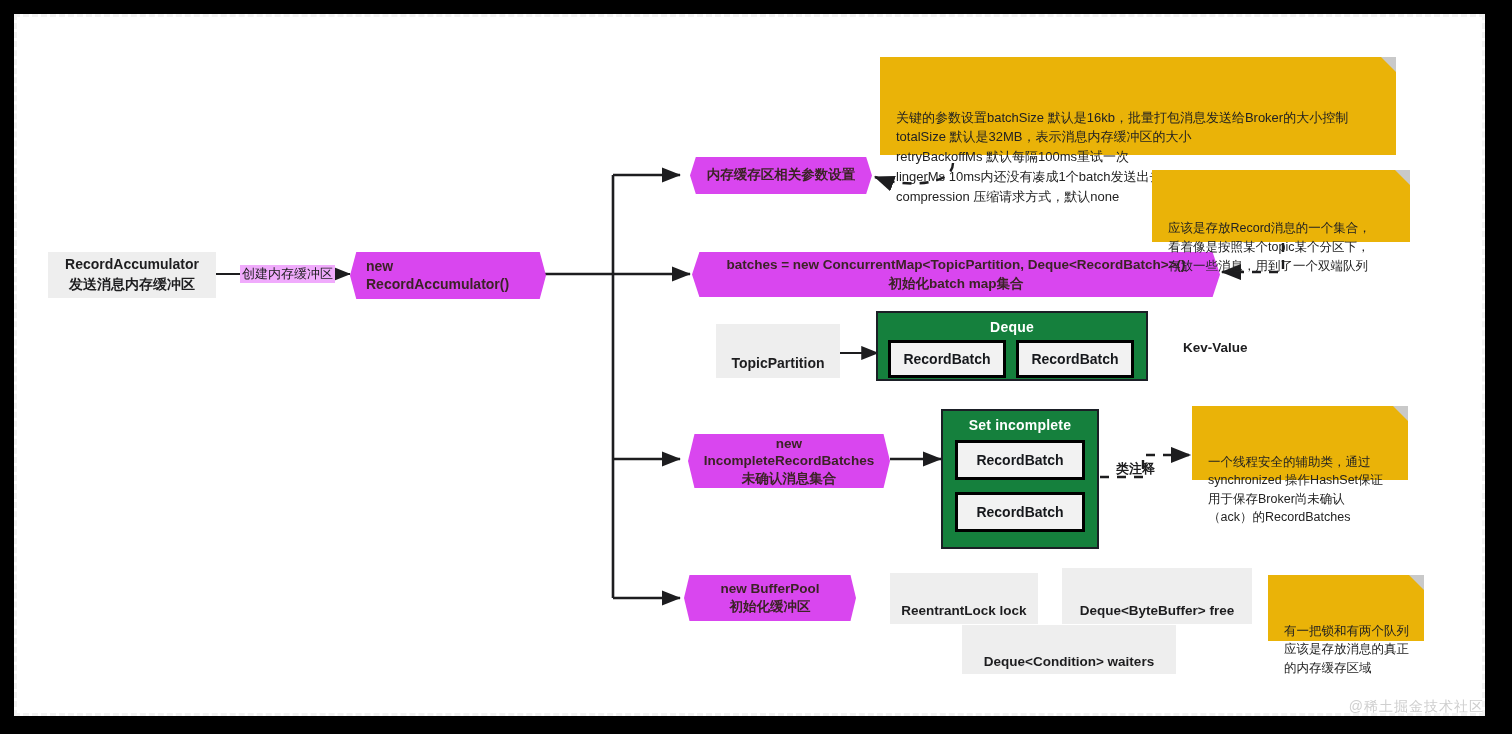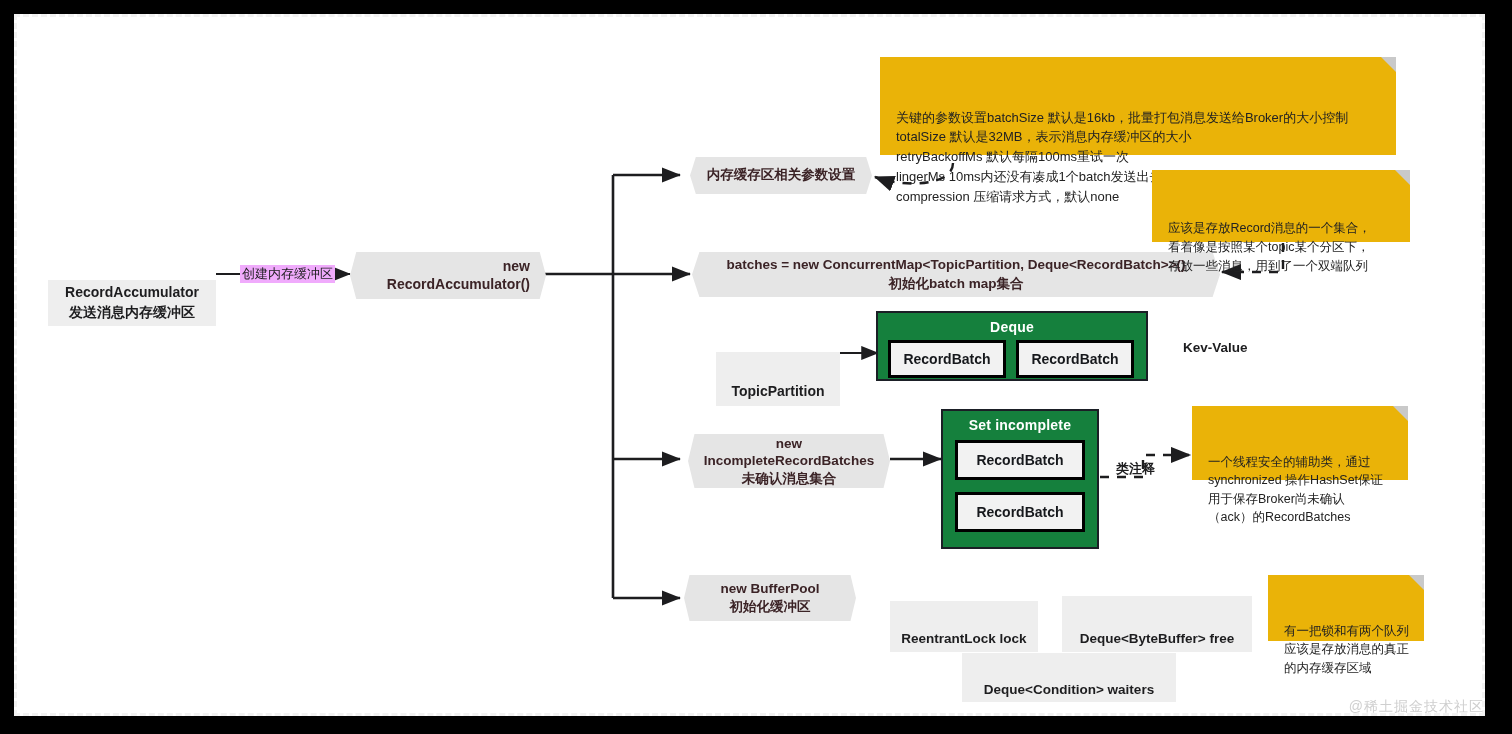--- a/index.html
+++ b/index.html
@@ -21,44 +21,43 @@
   }
   #canvas {
     position: absolute;
     left: 0; top: 0;
     width: 1512px; height: 734px;
   }
 
   
   .hex {
     position: absolute;
-    background: #e5e5e5;
+    background: #d946ef;
     color: #3b2326;
     font-weight: bold;
     display: flex;
     align-items: center;
     justify-content: center;
-    text-align: right;
+    text-align: left;
     line-height: 1.25;
     clip-path: polygon(3.2% 0%, 96.8% 0%, 100% 50%, 96.8% 100%, 3.2% 100%, 0% 50%);
     padding: 0 16px;
   }
   .hex.wide { clip-path: polygon(1.4% 0%, 98.6% 0%, 100% 50%, 98.6% 100%, 1.4% 100%, 0% 50%); }
 
   
   .gbox {
     position: absolute;
     background: #eeeeee;
     color: #1d1d1f;
     font-weight: bold;
     display: flex;
     align-items: flex-end;
     justify-content: center;
     text-align: center;
-    margin-top: 28px;
   }
   .gbox.center { align-items: center; }
 
   
   .note {
     position: absolute;
     background: #eab308;
     color: #222;
     line-height: 1.52;
     padding: 11px 14px 11px 16px;

